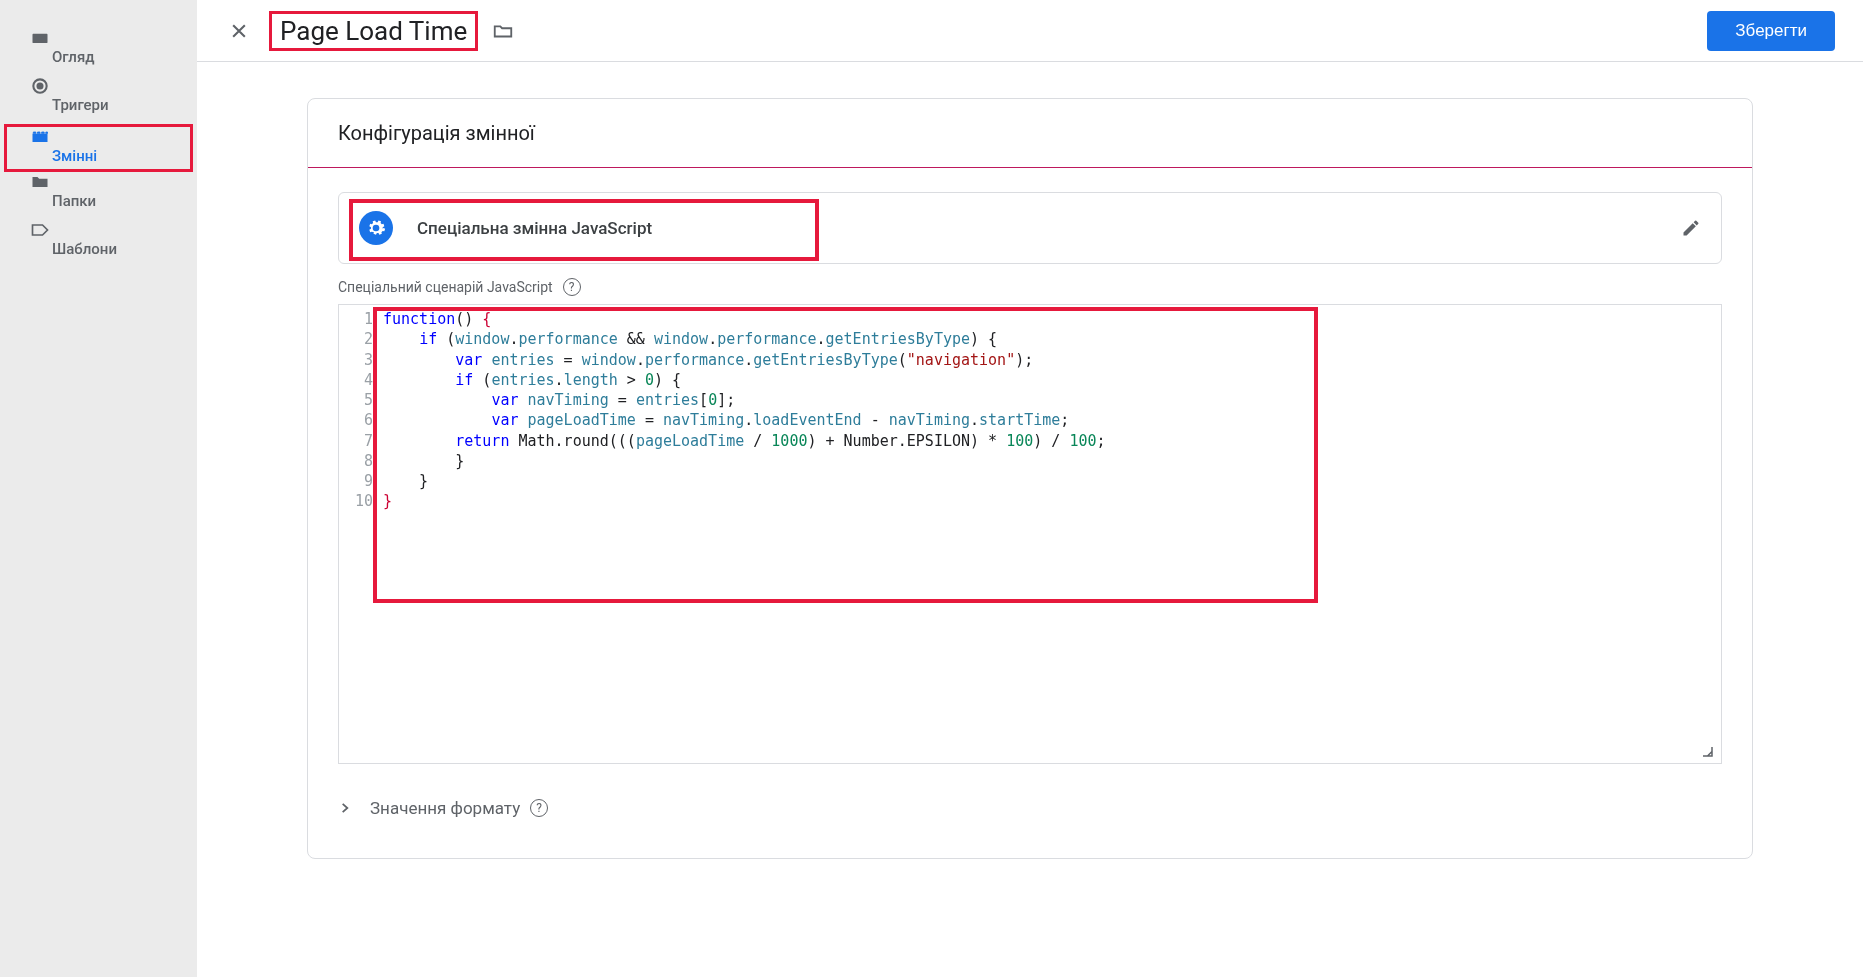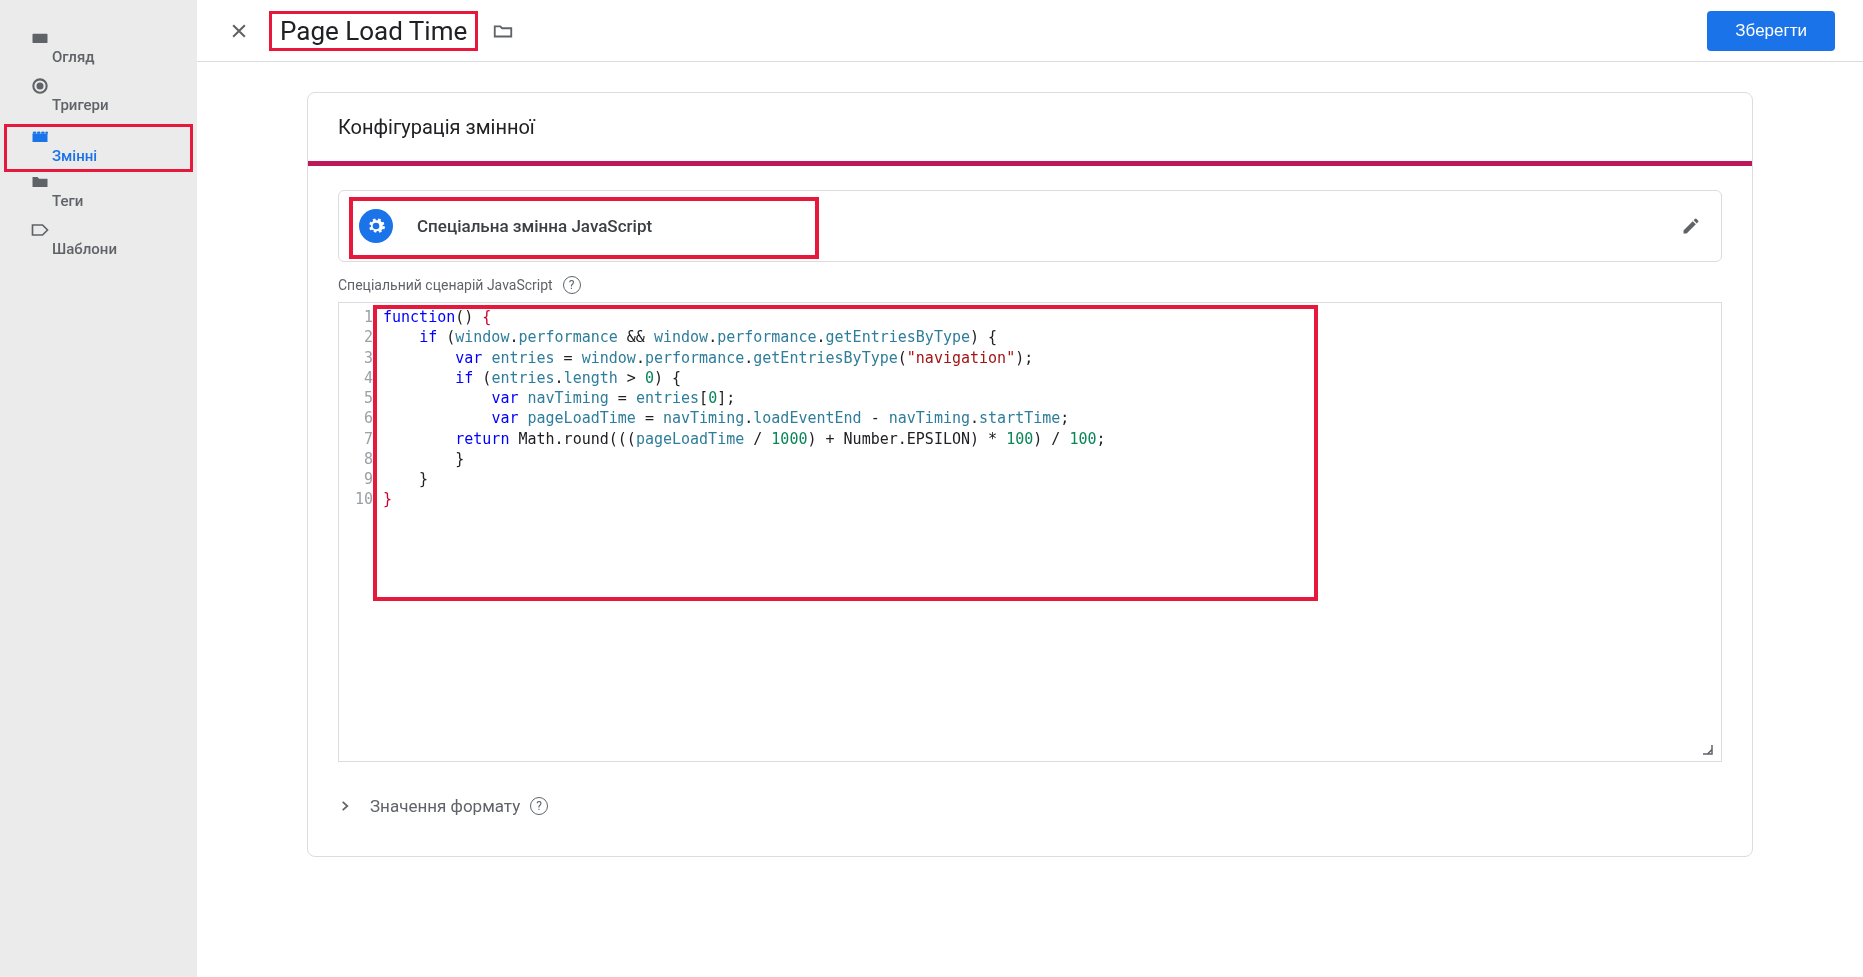--- a/index.html
+++ b/index.html
@@ -33,20 +33,21 @@
   margin-left: 4px;
   margin-right: 4px;
   padding-left: 23px;
   height: 48px;
 }
 .main {
   flex: 1;
   display: flex;
   flex-direction: column;
   background: #fff;
+  gap: 6px;
 }
 .topbar {
   height: 62px;
   display: flex;
   align-items: center;
   padding: 0 28px 0 22px;
   border-bottom: 1px solid #dadce0;
 }
 .close-btn {
   width: 40px; height: 40px;
@@ -84,21 +85,21 @@
 }
 .card {
   border: 1px solid #dadce0;
   border-radius: 8px;
   background:#fff;
 }
 .card-header {
   padding: 22px 30px;
   font-size: 20px;
   color:#202124;
-  border-bottom: 5px solid #be185d;
+  border-bottom: 1px solid #be185d;
 }
 .card-body { padding: 24px 30px 40px 30px; }
 .section-label {
   font-size: 14px;
   color:#5f6368;
   margin-bottom: 12px;
 }
 .type-row {
   border: 1px solid #dadce0;
   border-radius: 6px;
@@ -220,21 +221,21 @@
           </svg>
       </span>
       <span class="label">Змінні</span>
     </div>
     <div class="sidebar-item">
       <span class="icon">
         <svg width="20" height="20" viewBox="0 0 24 24" fill="#5f6368">
             <path d="M3 6h6l2 2h10v10H3z"></path>
           </svg>
       </span>
-      <span class="label">Теги</span>
+      <span class="label">Папки</span>
     </div>
     <div class="sidebar-item">
       <span class="icon">
         <svg width="20" height="20" viewBox="0 0 24 24" fill="none" stroke="#5f6368" stroke-width="2">
             <path d="M3 6h12l6 6-6 6H3z"></path>
           </svg>
       </span>
       <span class="label">Шаблони</span>
     </div>
   </div>

